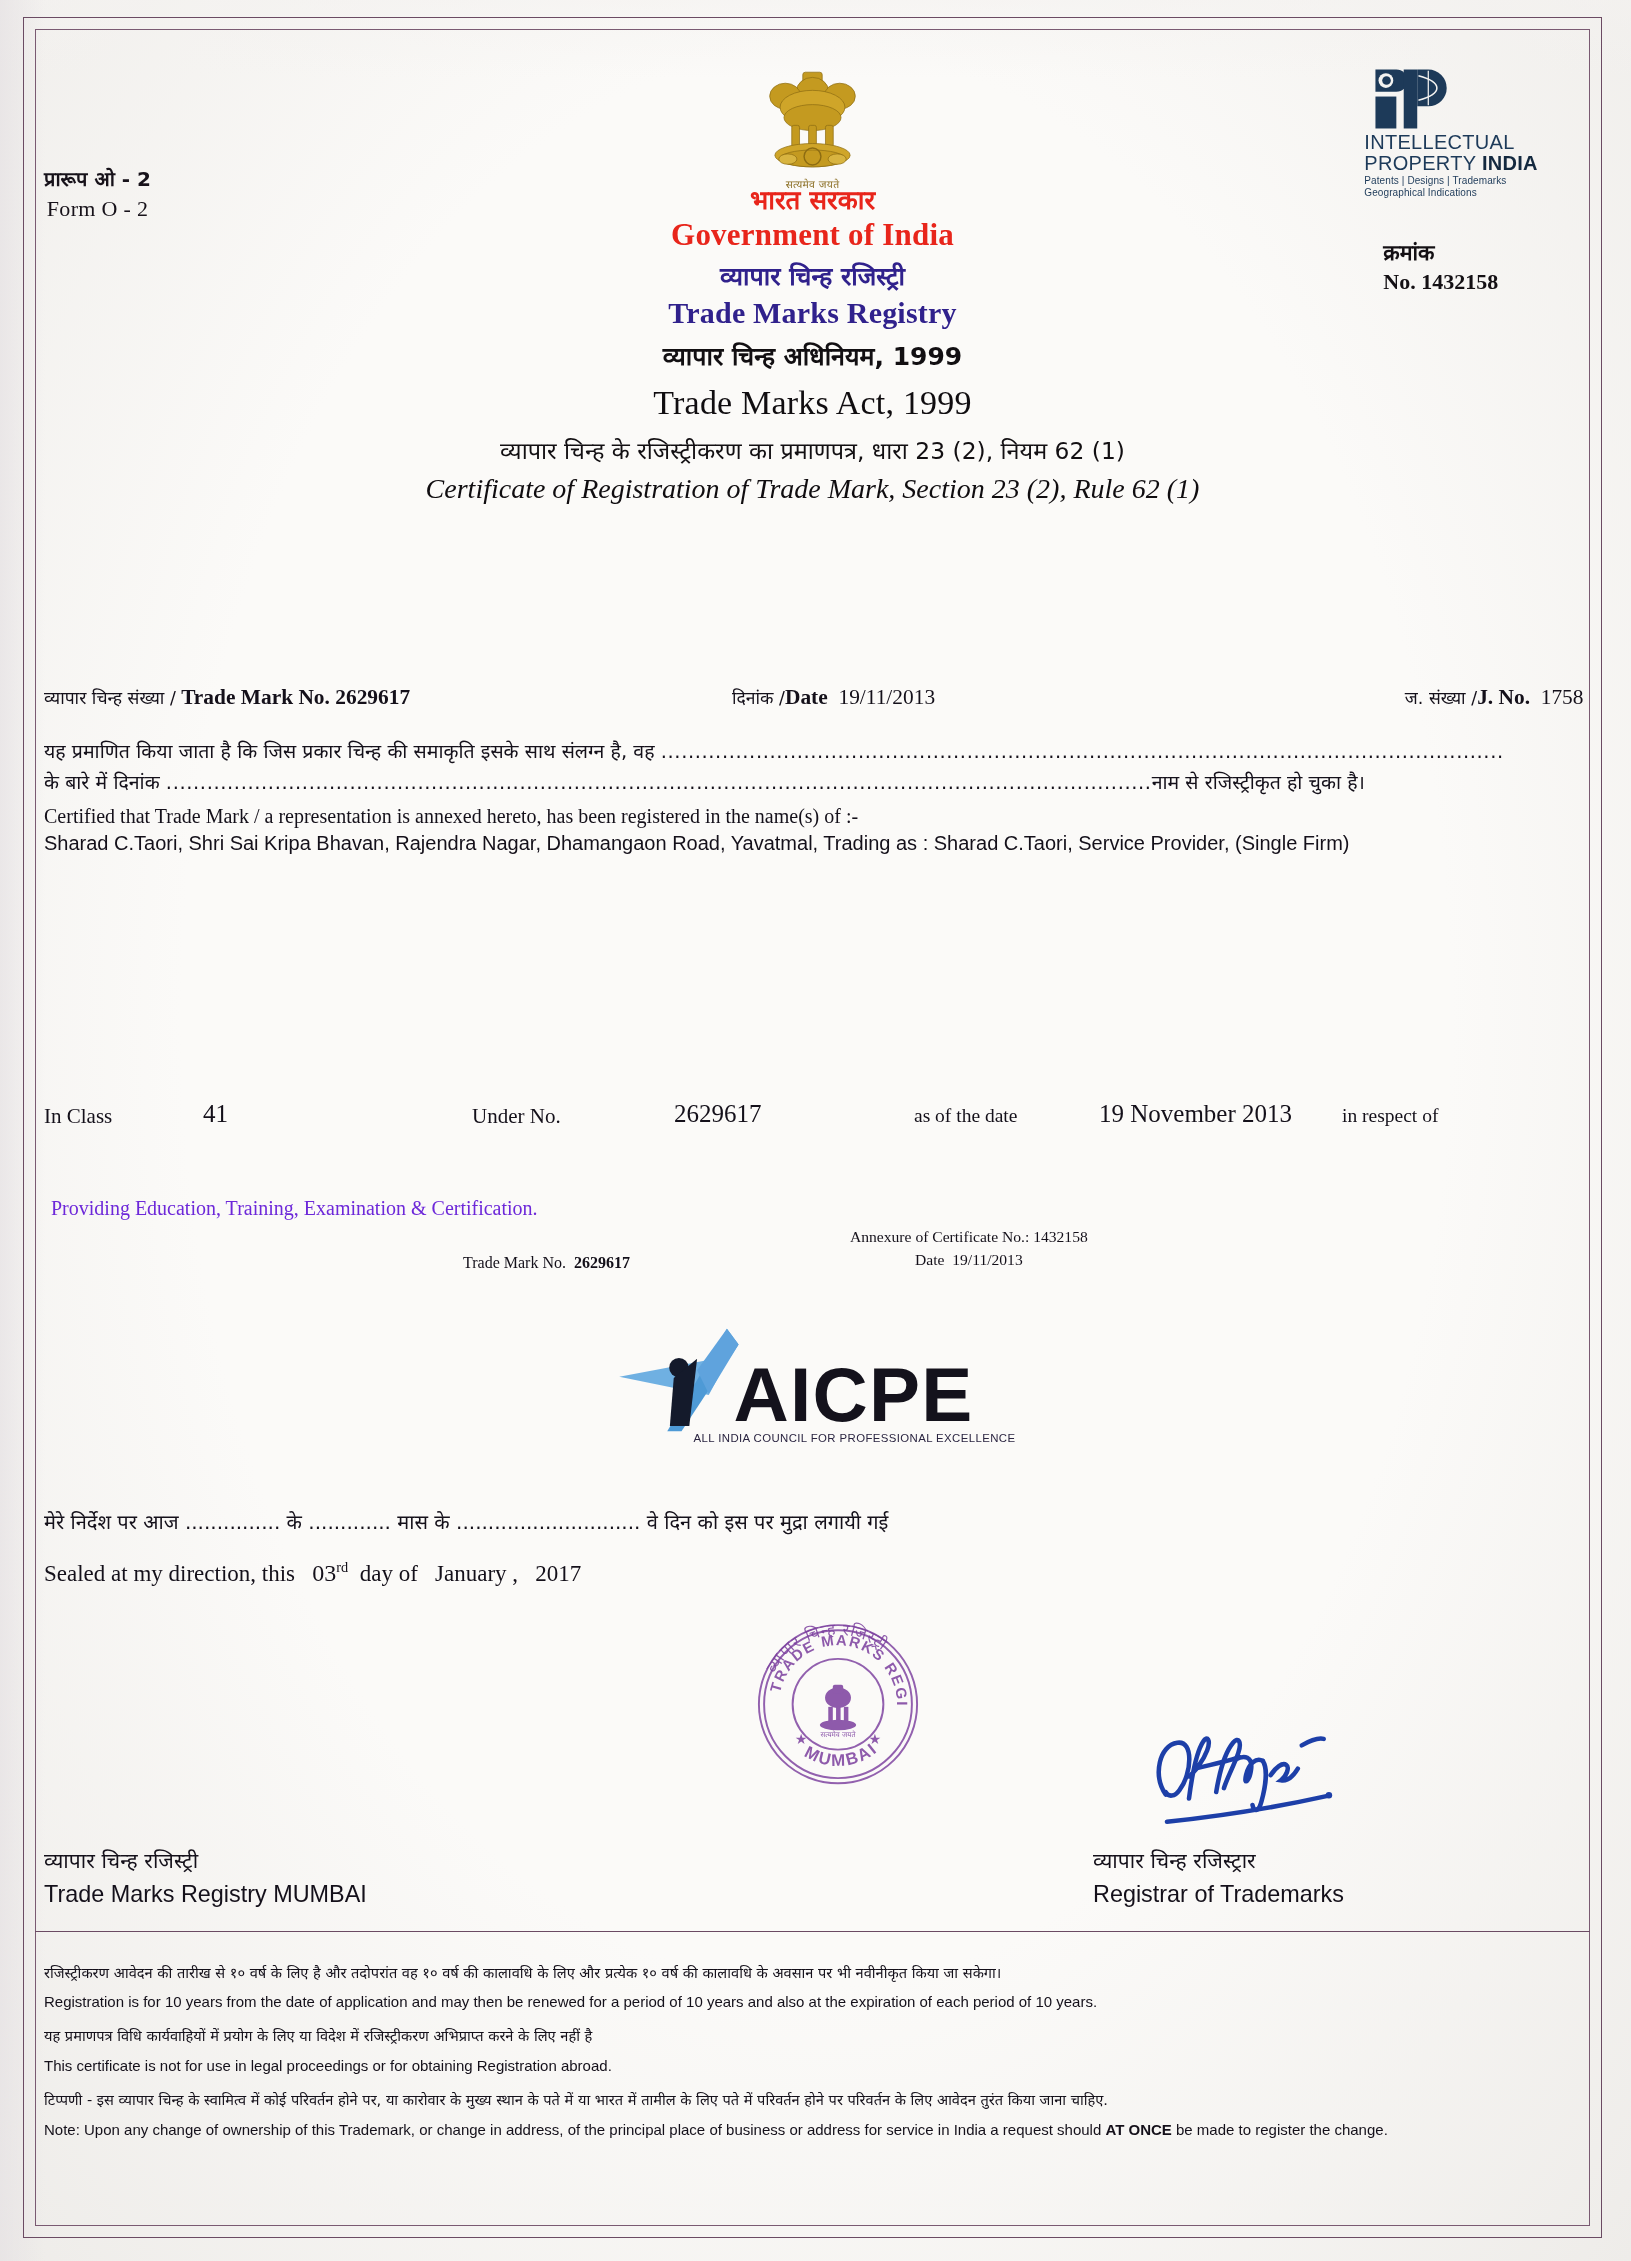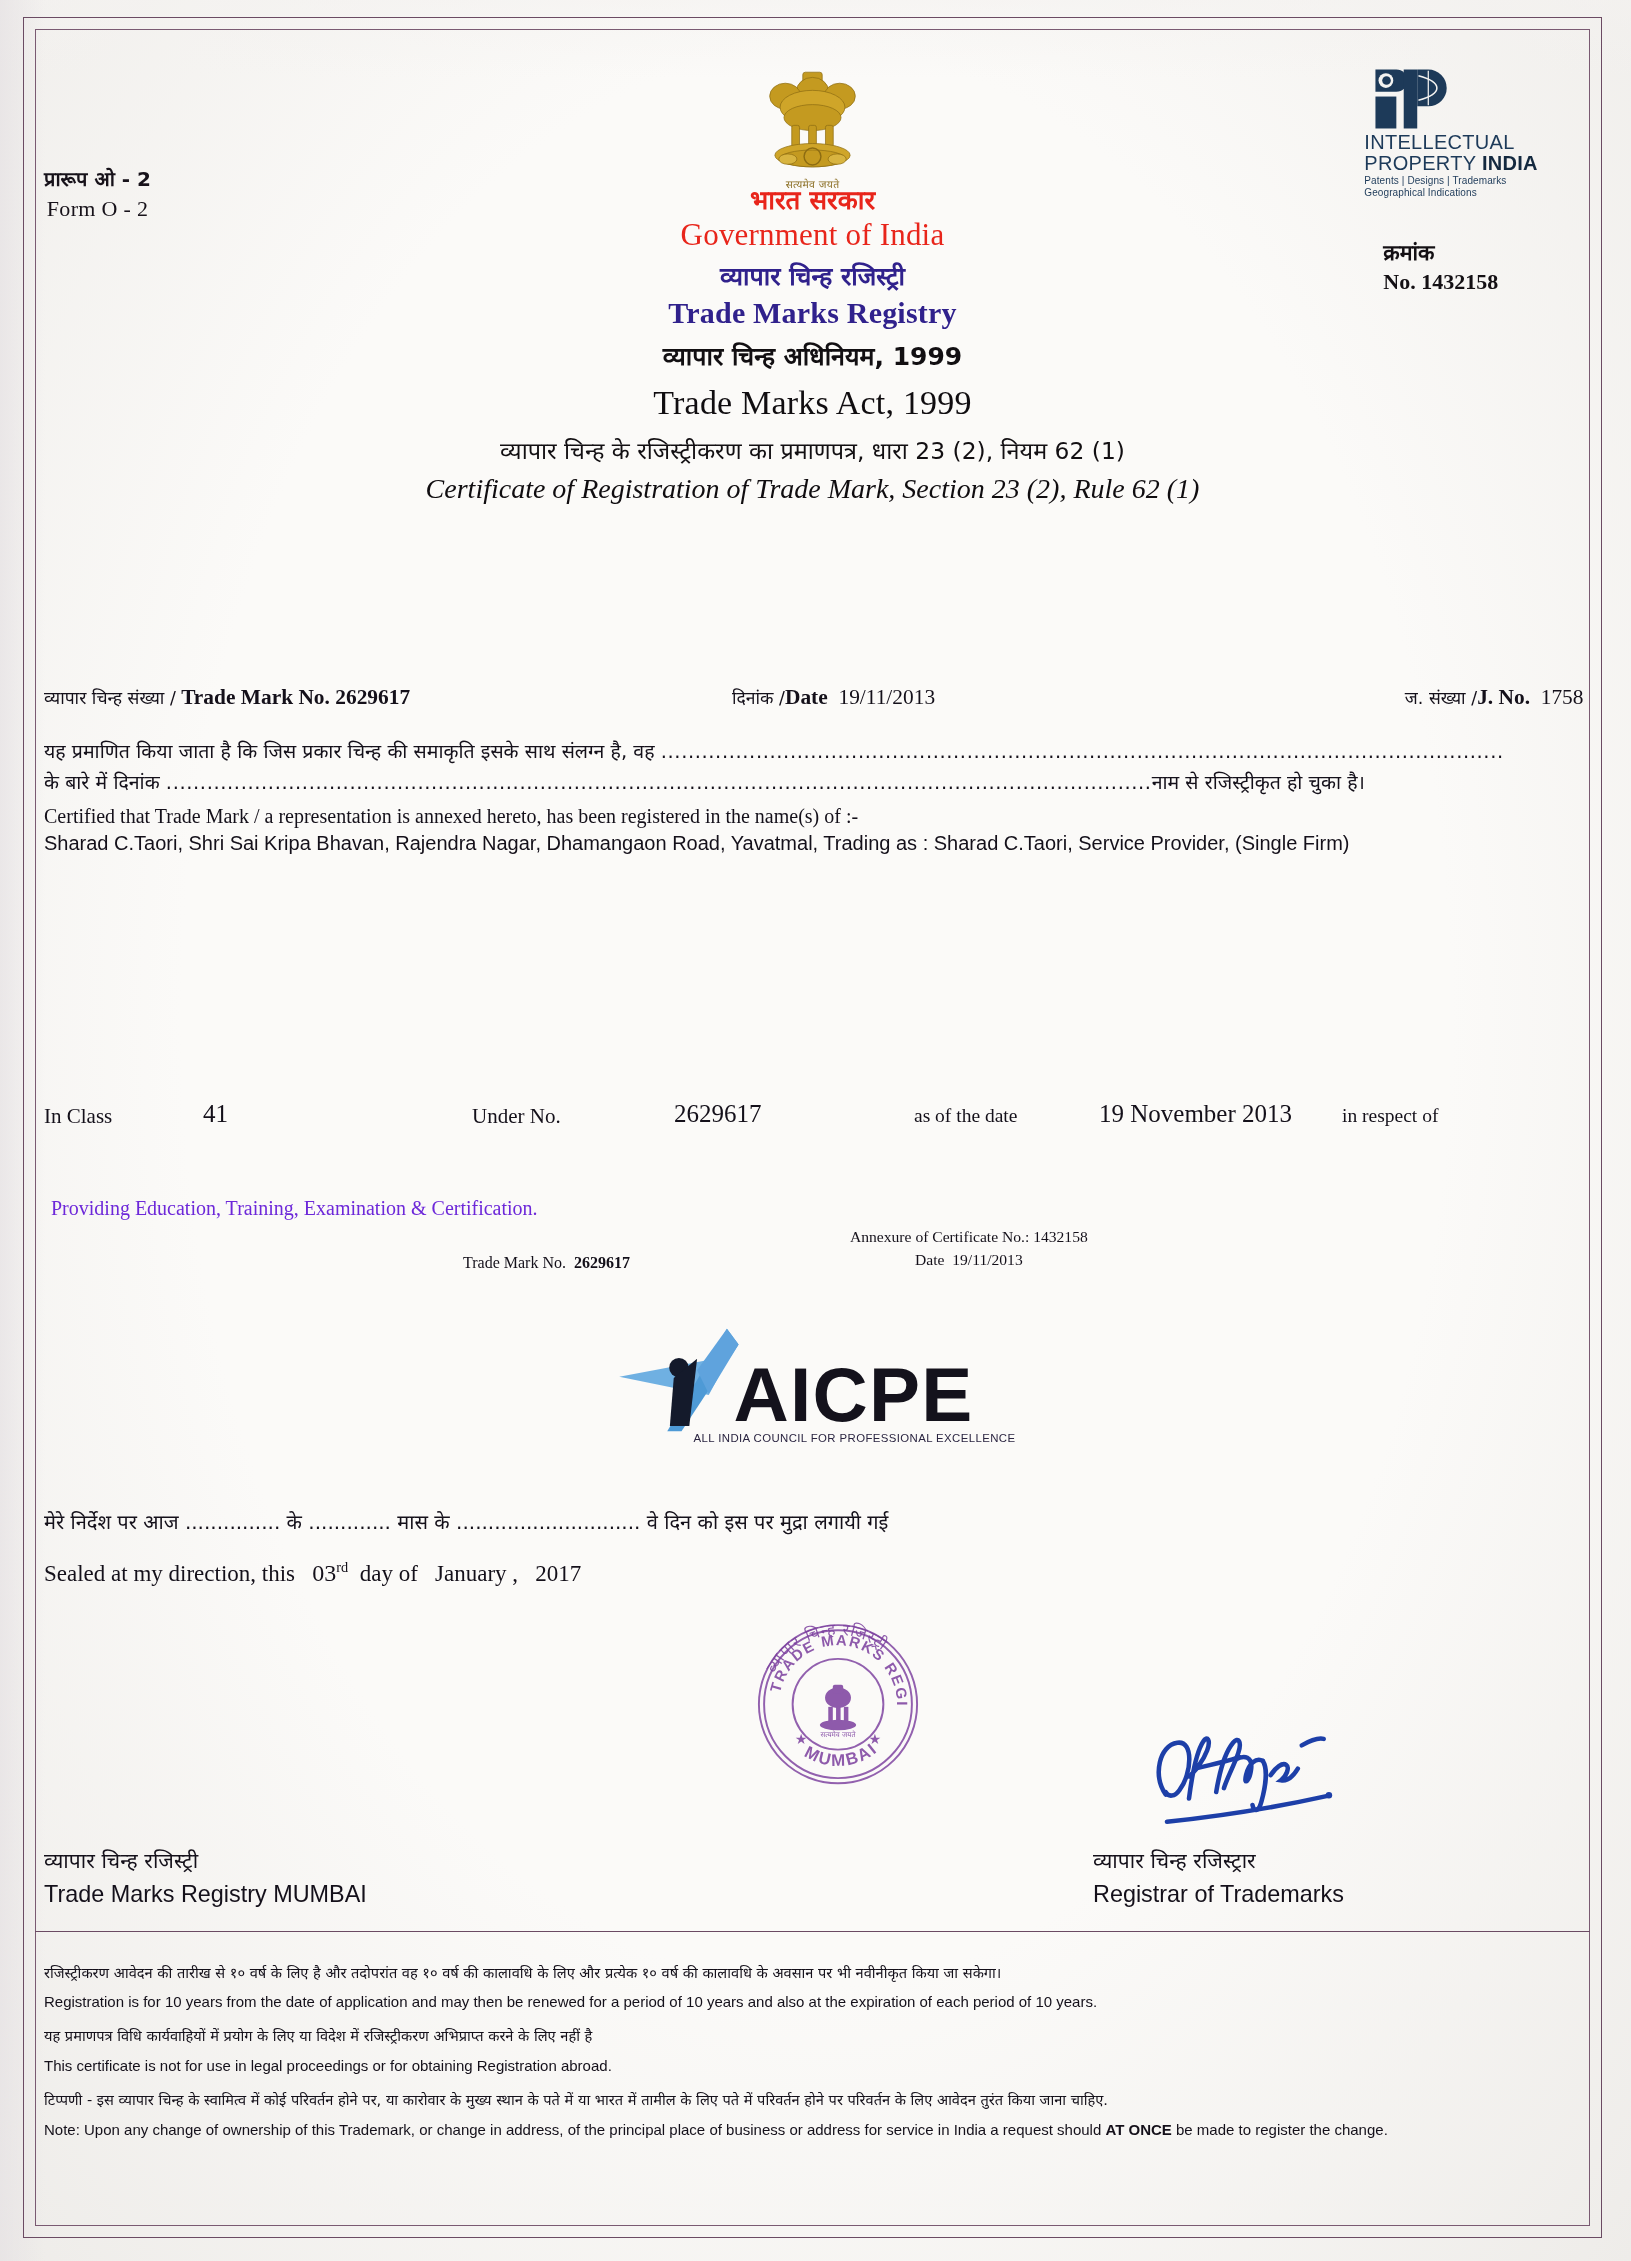--- a/index.html
+++ b/index.html
@@ -70,21 +70,21 @@
     font-family: "Liberation Sans", sans-serif;
     font-size: 10px; color: #1d3a59; letter-spacing: 0.1px; line-height: 1.22;
   }
 
   .titles { position: absolute; left: 0; right: 0; top: 144px; text-align: center; }
   .t-hi-red {
     font-family: "DejaVu Sans", sans-serif; font-weight: 700;
     font-size: 26px; color: #e8251b; line-height: 1.2; margin-top: 12px;
   }
   .t-en-red {
-    font-size: 31px; font-weight: 400; color: #e8251b; line-height: 1.25; letter-spacing: 0.2px;
+    font-size: 31px; font-weight: 700; color: #e8251b; line-height: 1.25; letter-spacing: 0.2px;
   }
   .t-hi-blue {
     font-family: "DejaVu Sans", sans-serif; font-weight: 700;
     font-size: 25px; color: #30218c; line-height: 1.35; margin-top: 5.2px;
   }
   .t-en-blue {
     font-size: 30px; font-weight: 700; color: #30218c; line-height: 1.3; letter-spacing: 0.2px;
   }
   .t-hi-blk {
     font-family: "DejaVu Sans", sans-serif; font-weight: 700;

